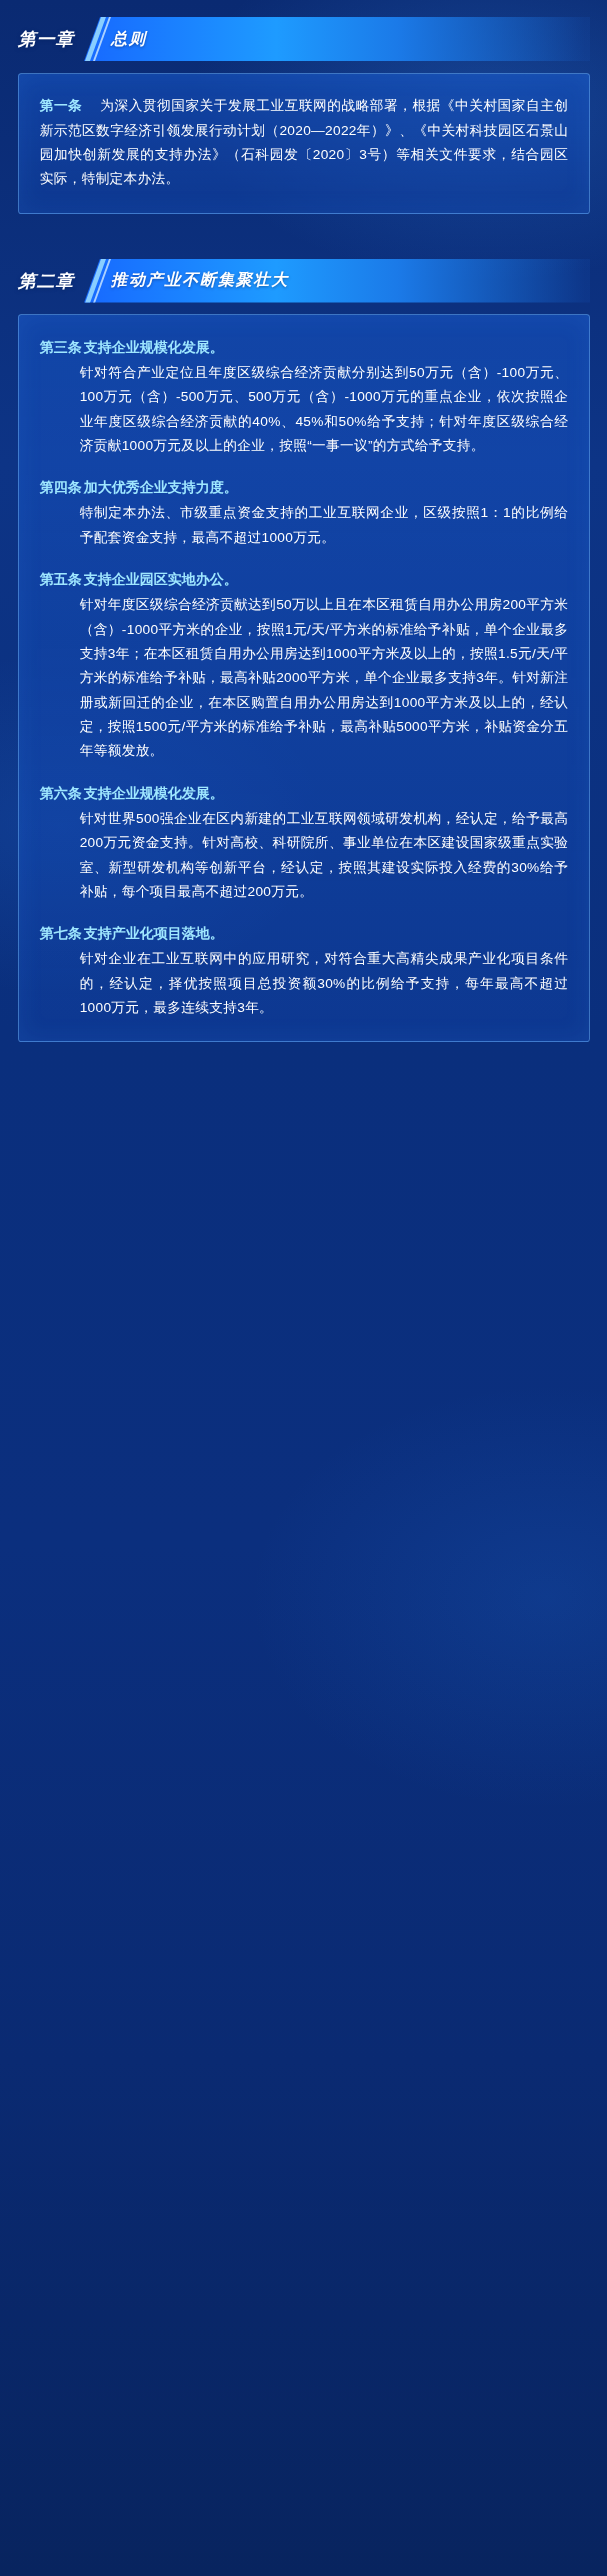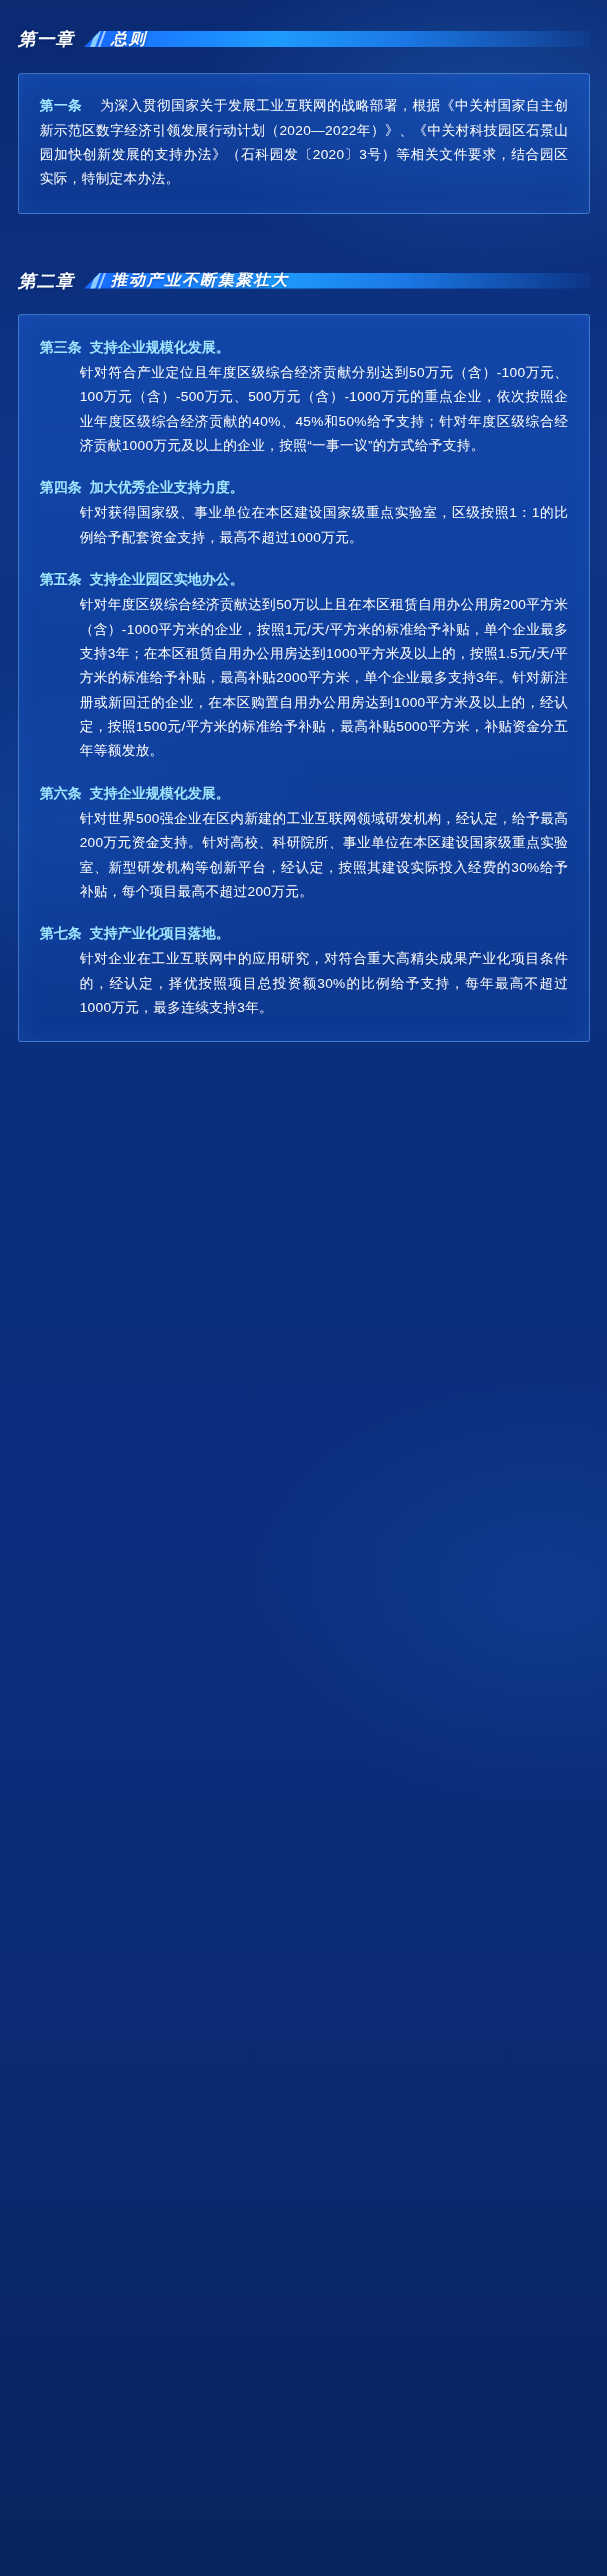--- a/index.html
+++ b/index.html
@@ -54,21 +54,21 @@
     font-weight: bold;
     font-style: italic;
     color: #ffffff;
     letter-spacing: 1.2px;
     text-shadow: 0 1.2px 3.6px rgba(0, 30, 90, 0.6);
     padding-right: 7.3px;
   }
   .chapter-bar {
     position: relative;
     flex: 1 1 auto;
-    height: 16px;
+    height: 44px;
     display: flex;
     align-items: center;
     background: linear-gradient(90deg, #1769ff 0%, #1e9bff 38%, #1b7ae8 62%, rgba(22,90,200,0.15) 99%);
     clip-path: polygon(16px 0, 100% 0, 100% 100%, 0 100%);
     margin-left: 2.4px;
     padding-left: 27px;
     box-sizing: border-box;
     margin-right: 18px;
   }
   .chapter-bar::before {
@@ -121,21 +121,21 @@
   }
   .art-head {
     font-size: 14px;
     font-weight: bold;
     color: #9fe7ff;
     line-height: 1.7;
     margin-bottom: 1.2px;
   }
   .art-head .num {
     color: #9fe7ff;
-    margin-right: 8px;
+    margin-right: 2px;
   }
   .art-body {
     font-size: 13.7px;
     color: #ffffff;
     line-height: 1.78;
     text-align: justify;
     text-justify: inter-ideograph;
     letter-spacing: 0.3px;
   }
   .art-inline-num {
@@ -191,21 +191,21 @@
         <div class="art-head">
           <span class="num">第三条</span><span>支持企业规模化发展。</span>
         </div>
         <div class="art-block">针对符合产业定位且年度区级综合经济贡献分别达到50万元（含）-100万元、100万元（含）-500万元、500万元（含）-1000万元的重点企业，依次按照企业年度区级综合经济贡献的40%、45%和50%给予支持；针对年度区级综合经济贡献1000万元及以上的企业，按照“一事一议”的方式给予支持。</div>
       </div>
 
       <div class="article">
         <div class="art-head">
           <span class="num">第四条</span><span>加大优秀企业支持力度。</span>
         </div>
-        <div class="art-block">针对获得国家级、事业单位在本区建设国家级重点实验室，区级按照1：1的比例给予配套资金支持，最高不超过1000万元。</div>
+        <div class="art-block">特制定本办法、市级重点资金支持的工业互联网企业，区级按照1：1的比例给予配套资金支持，最高不超过1000万元。</div>
       </div>
 
       <div class="article">
         <div class="art-head">
           <span class="num">第五条</span><span>支持企业园区实地办公。</span>
         </div>
         <div class="art-block">针对年度区级综合经济贡献达到50万以上且在本区租赁自用办公用房200平方米（含）-1000平方米的企业，按照1元/天/平方米的标准给予补贴，单个企业最多支持3年；在本区租赁自用办公用房达到1000平方米及以上的，按照1.5元/天/平方米的标准给予补贴，最高补贴2000平方米，单个企业最多支持3年。针对新注册或新回迁的企业，在本区购置自用办公用房达到1000平方米及以上的，经认定，按照1500元/平方米的标准给予补贴，最高补贴5000平方米，补贴资金分五年等额发放。</div>
       </div>
 
       <div class="article">

